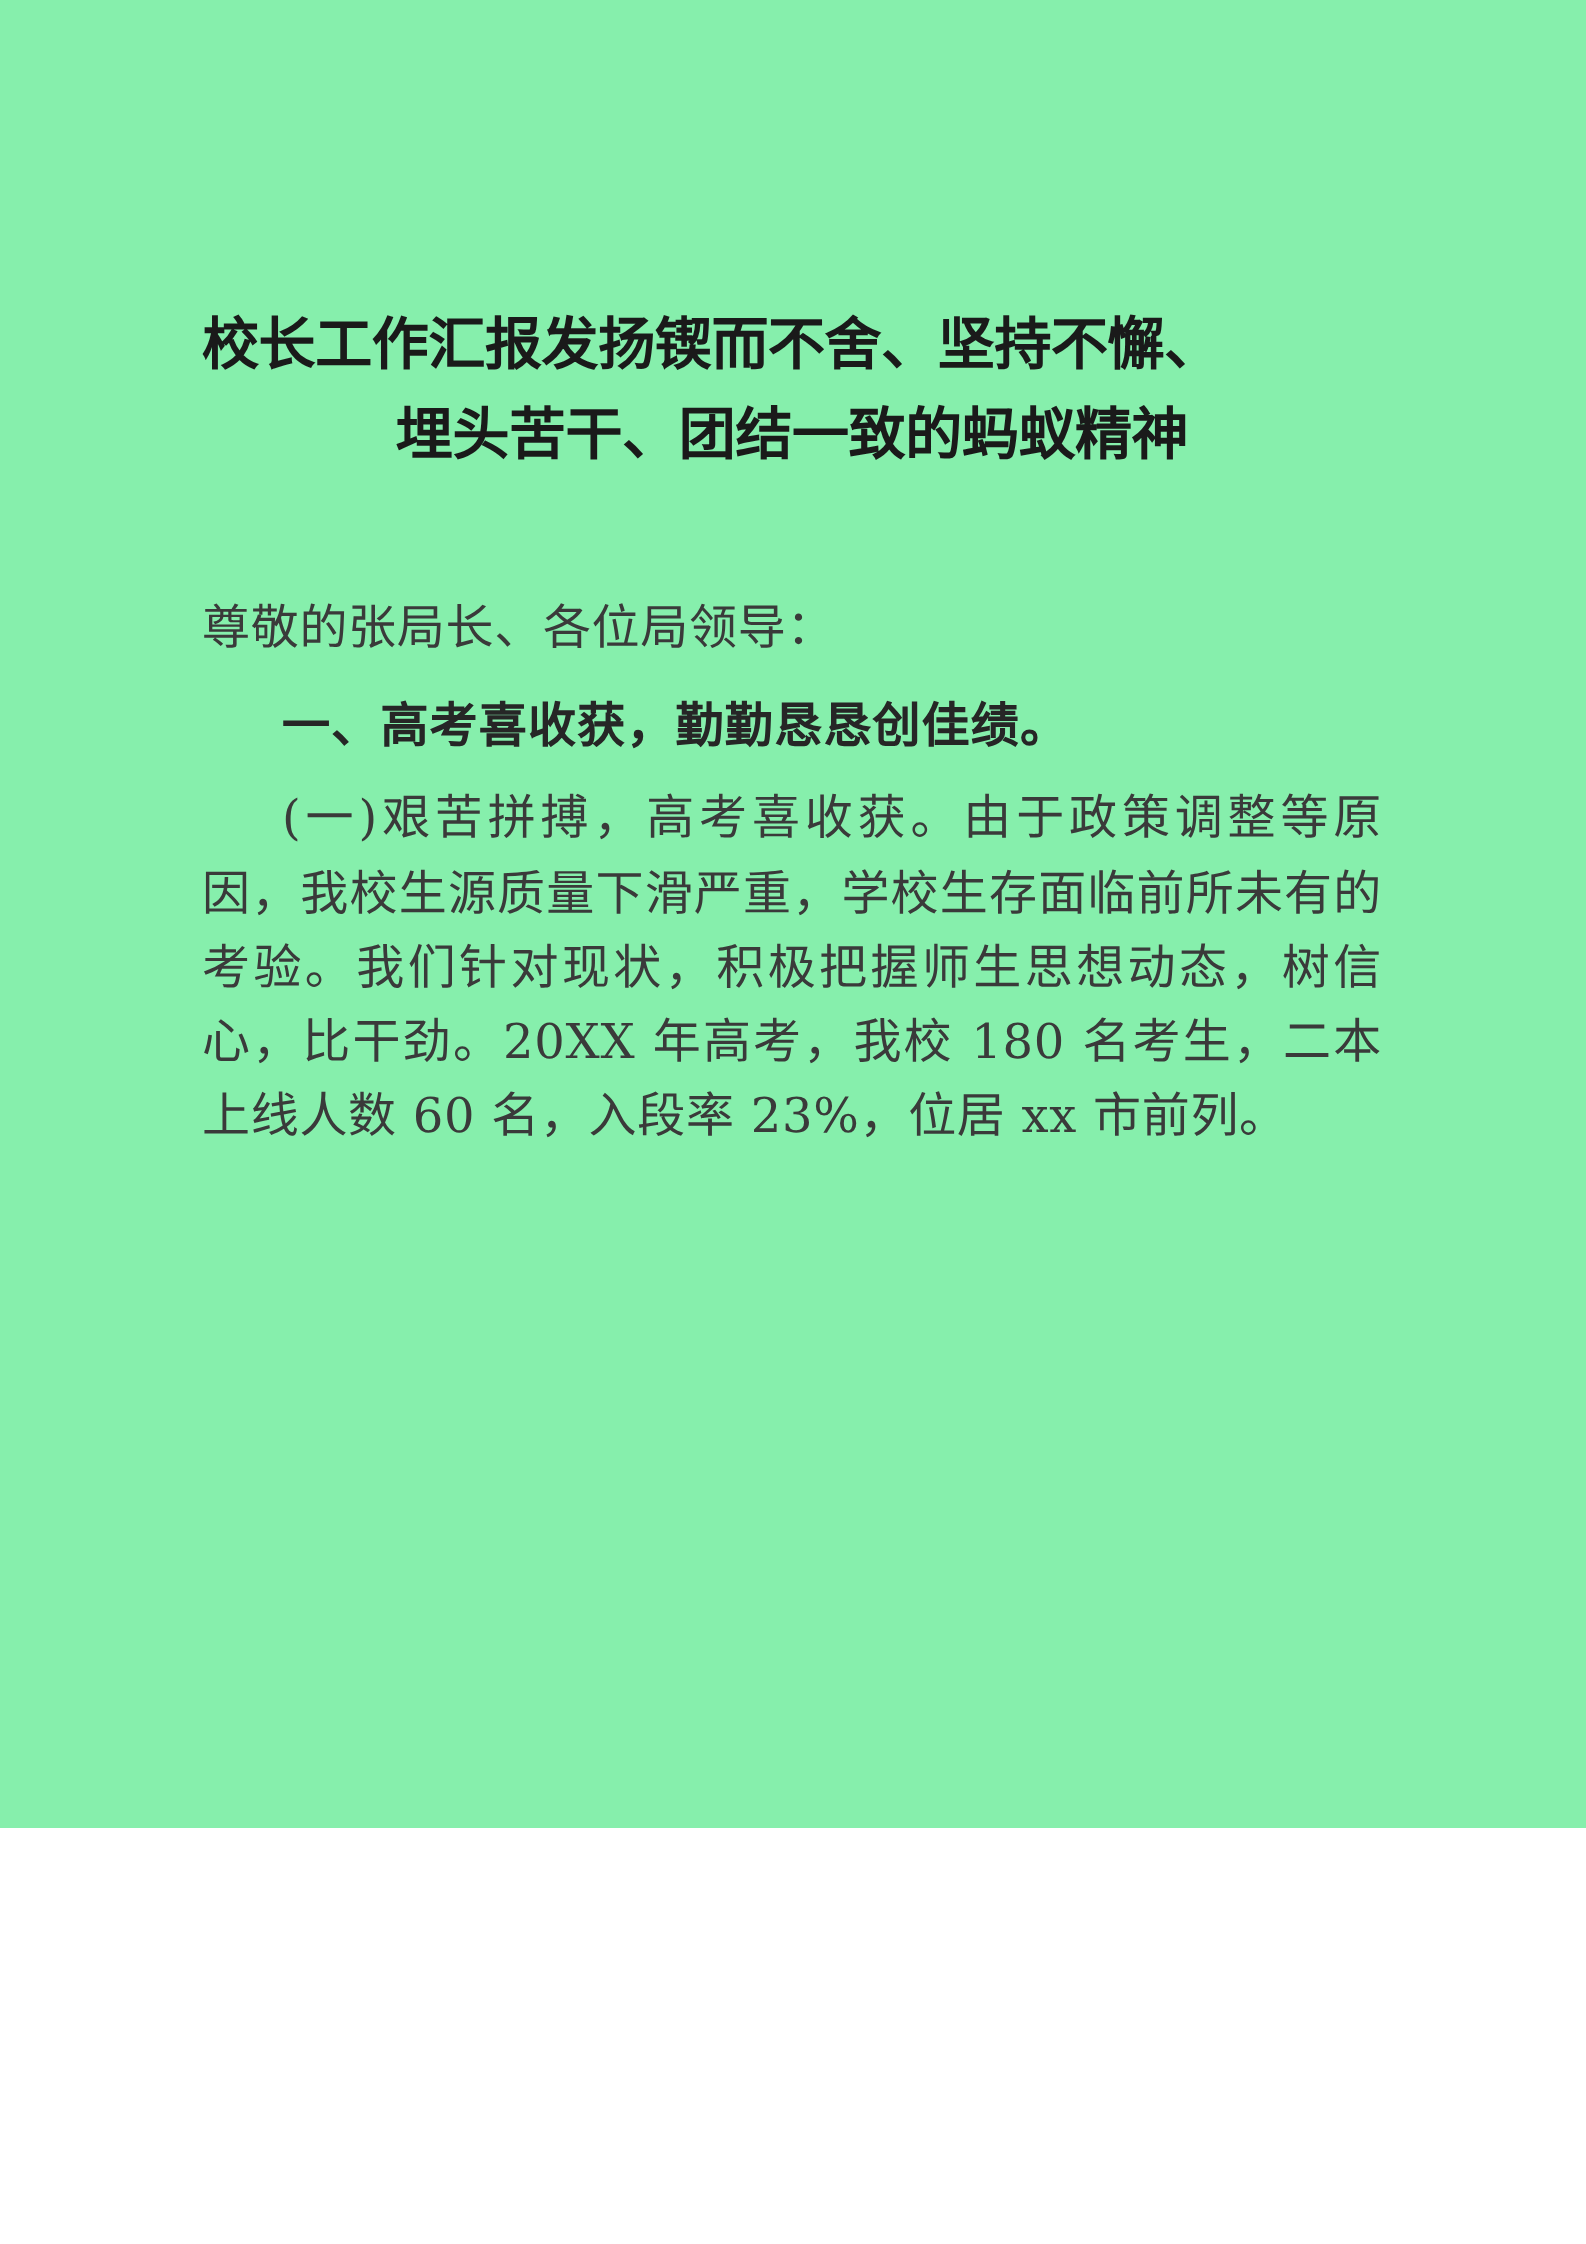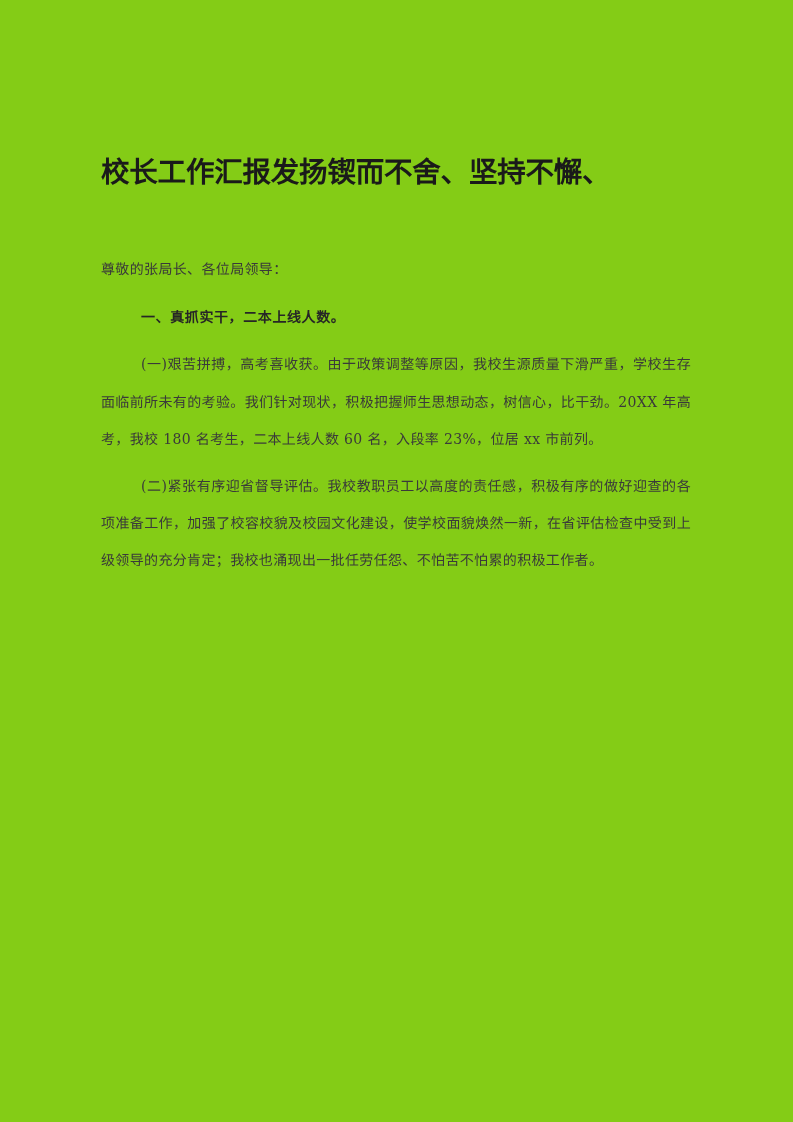--- a/index.html
+++ b/index.html
@@ -10,22 +10,22 @@
   body {
     width: 793px;
     height: 1122px;
     overflow: hidden;
     font-family: "DejaVu Serif", serif;
   }
 
   .page {
     position: relative;
     width: 793px;
-    height: 1122px;
-    background: #84cc16;
+    height: 914px;
+    background: #86efac;
     box-sizing: border-box;
   }
 
   .doc-body {
     position: absolute;
     left: 101px;
     top: 150px;
     width: 590px;
   }
 
@@ -48,21 +48,21 @@
   }
   .title-line-2 {
     display: block;
     text-align: center;
     white-space: nowrap;
   }
 
   
   .para {
     font-family: "DejaVu Serif", "Liberation Serif", serif;
-    font-size: 14px;
+    font-size: 24px;
     line-height: 37.2px;
     color: #3a3a3a;
     text-align: justify;
     text-justify: inter-ideograph;
     margin: 0;
     padding: 0;
     letter-spacing: 0.35px;
   }
   .para.salutation {
     margin-top: 56px;
@@ -81,26 +81,26 @@
 </style>
 </head>
 <body>
 
 <div class="page">
 
   <div class="doc-body">
 
     <h1 class="doc-title">
       <span class="title-line-1">校长工作汇报发扬锲而不舍、坚持不懈、</span>
+      <span class="title-line-2">埋头苦干、团结一致的蚂蚁精神</span>
     </h1>
 
     <p class="para salutation">尊敬的张局长、各位局领导：</p>
 
 
-    <p class="para heading">一、真抓实干，二本上线人数。</p>
+    <p class="para heading">一、高考喜收获，勤勤恳恳创佳绩。</p>
 
     <p class="para indent">(一)艰苦拼搏，高考喜收获。由于政策调整等原因，我校生源质量下滑严重，学校生存面临前所未有的考验。我们针对现状，积极把握师生思想动态，树信心，比干劲。20XX 年高考，我校 180 名考生，二本上线人数 60 名，入段率 23%，位居 xx 市前列。</p>
 
-    <p class="para indent">(二)紧张有序迎省督导评估。我校教职员工以高度的责任感，积极有序的做好迎查的各项准备工作，加强了校容校貌及校园文化建设，使学校面貌焕然一新，在省评估检查中受到上级领导的充分肯定；我校也涌现出一批任劳任怨、不怕苦不怕累的积极工作者。</p>
 
   </div>
 
 </div>
 
 </body></html>

